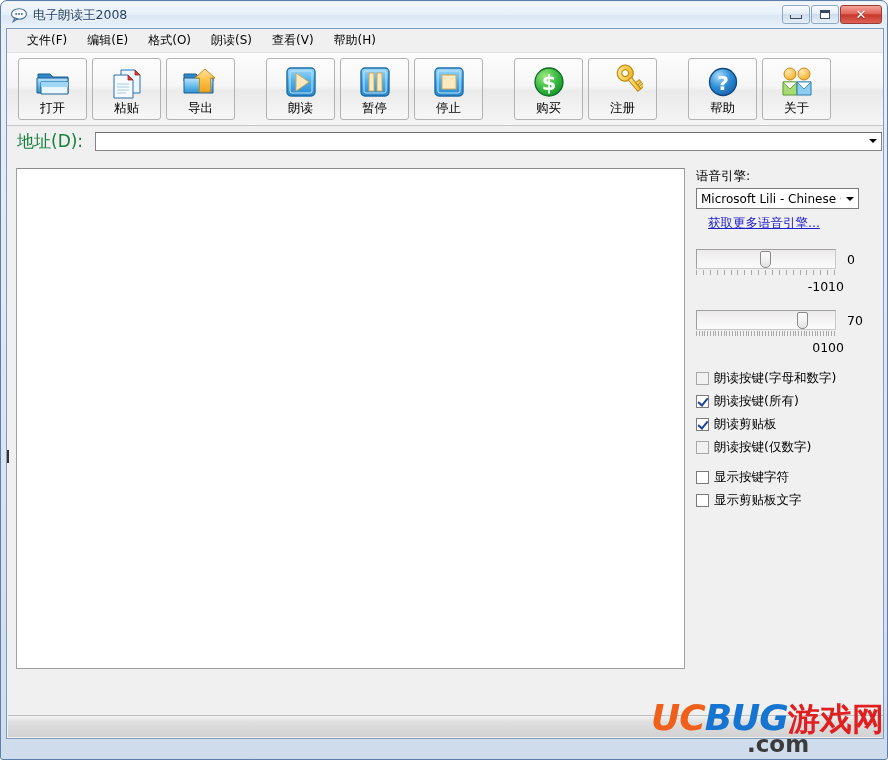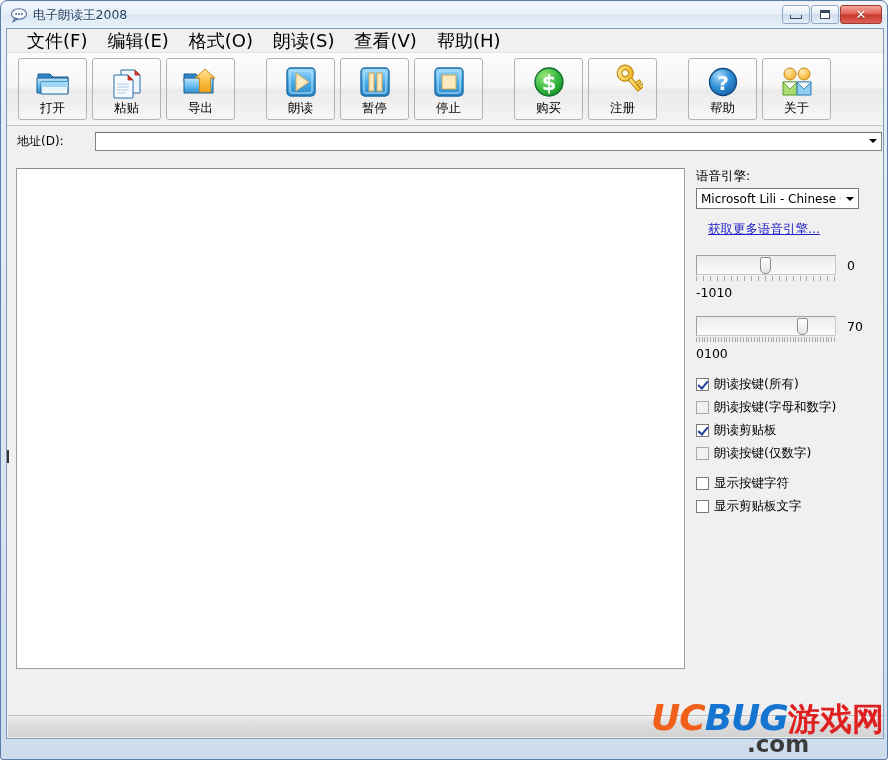--- a/index.html
+++ b/index.html
@@ -57,21 +57,21 @@
     overflow:hidden;
   }
   
   #menubar{
     height:23px;display:flex;align-items:center;
     background:#f0f0f0;
     padding-left:10px;
     border-bottom:1px solid #e3e3e3;
   }
   .menu-item{
-    font-size:18px;color:#000;padding:2px 10px;white-space:nowrap;cursor:default;text-align:right;
+    font-size:12px;color:#000;padding:2px 10px;white-space:nowrap;cursor:default;text-align:right;
   }
 
   
   #toolbar{
     position:relative;height:72px;
     background:linear-gradient(to bottom,#fcfcfc 0%,#f4f4f4 47%,#e9e9e9 52%,#f5f5f5 100%);
     border-bottom:1px solid #c4c4c4;
     display:flex;align-items:center;padding-left:11px;
   }
   .tbtn{
@@ -84,21 +84,21 @@
   }
   .tbtn.gap{margin-left:26px;}
   .ticon{height:38px;width:40px;margin-top:3px;position:relative;}
   .tlabel{font-size:12.5px;color:#000;line-height:14px;margin-top:1px;white-space:nowrap;}
 
   
   #addrrow{
     height:30px;display:flex;align-items:center;
     background:#f0f0f0;padding-left:10px;
   }
-  #addrlabel{font-size:12px;color:#000000;width:78px;flex:0 0 auto;}
+  #addrlabel{font-size:17px;color:#15803d;width:78px;flex:0 0 auto;}
   #addrbox{
     flex:1 1 auto;margin-right:1px;height:19px;
     background:#fff;border:1px solid #848484;border-top-color:#6d6d6d;
     box-sizing:border-box;display:flex;align-items:center;
   }
   #addrinput{
     flex:1 1 auto;border:none;outline:none;height:15px;font-size:12px;
     font-family:"DejaVu Sans","Liberation Sans",sans-serif;padding-left:2px;background:transparent;
   }
   #addrarrow{
@@ -160,21 +160,21 @@
   .thumb{
     position:absolute;top:1px;width:11px;height:17px;
     background:linear-gradient(to bottom,#fdfdfd 0%,#f1f1f1 55%,#e2e2e2 100%);
     border:1px solid #8a8a8a;
     border-radius:2px 2px 5px 5px;
     box-sizing:border-box;
   }
   .slider-val{margin-left:11px;font-size:12.5px;}
   .ticks{width:140px;height:6px;position:relative;margin-top:1px;}
   .ticks i{position:absolute;top:0;width:1px;height:5px;background:#a9a9a9;display:block;}
-  .range-row{display:flex;width:148px;justify-content:flex-start;font-size:12.5px;margin-top:3px;}
+  .range-row{display:flex;width:148px;justify-content:flex-end;font-size:12.5px;margin-top:3px;}
 
   
   .cbrow{display:flex;align-items:center;height:23px;}
   .cbox{
     width:13px;height:13px;box-sizing:border-box;flex:0 0 auto;
     background:#fff;border:1px solid #7b7b7b;
     position:relative;margin-right:5px;
   }
   .cbox.dim{background:#f1f1f1;border-color:#a8a8a8;}
   .cbox.checked:after{
@@ -467,21 +467,21 @@
       <div id="sidepanel">
 
         <div class="sp-block">
           <div class="sp-label">语音引擎:</div>
           <div class="combo">
             <div class="combo-text">Microsoft Lili - Chinese (Chin</div>
             <div class="combo-arrow">
                 <span class="tri-down"></span>
               </div>
           </div>
-          <div style="margin-top:12px;margin-left:12px;">
+          <div style="margin-top:6px;margin-left:12px;">
             <span class="link">获取更多语音引擎...</span>
           </div>
         </div>
 
         <div class="sp-block" style="margin-top:17px;">
           <div class="slider-row">
             <div class="slider" id="rate-slider">
               <div class="thumb" id="rate-thumb" style="left: 63px;"></div>
             </div>
             <div class="slider-val">0</div>
@@ -576,26 +576,26 @@
               <i style="left: 138px;"></i>
             </div>
           <div class="range-row">
             <span>0</span>
             <span>100</span>
           </div>
         </div>
 
         <div class="sp-block" style="margin-top:12px;">
           <div class="cbrow">
+            <span class="cbox dim"></span>
+            <span class="cblabel">朗读按键(字母和数字)</span>
+          </div>
+          <div class="cbrow">
             <span class="cbox checked"></span>
             <span class="cblabel">朗读按键(所有)</span>
-          </div>
-          <div class="cbrow">
-            <span class="cbox dim"></span>
-            <span class="cblabel">朗读按键(字母和数字)</span>
           </div>
           <div class="cbrow">
             <span class="cbox checked"></span>
             <span class="cblabel">朗读剪贴板</span>
           </div>
           <div class="cbrow">
             <span class="cbox dim"></span>
             <span class="cblabel">朗读按键(仅数字)</span>
           </div>
         </div>

